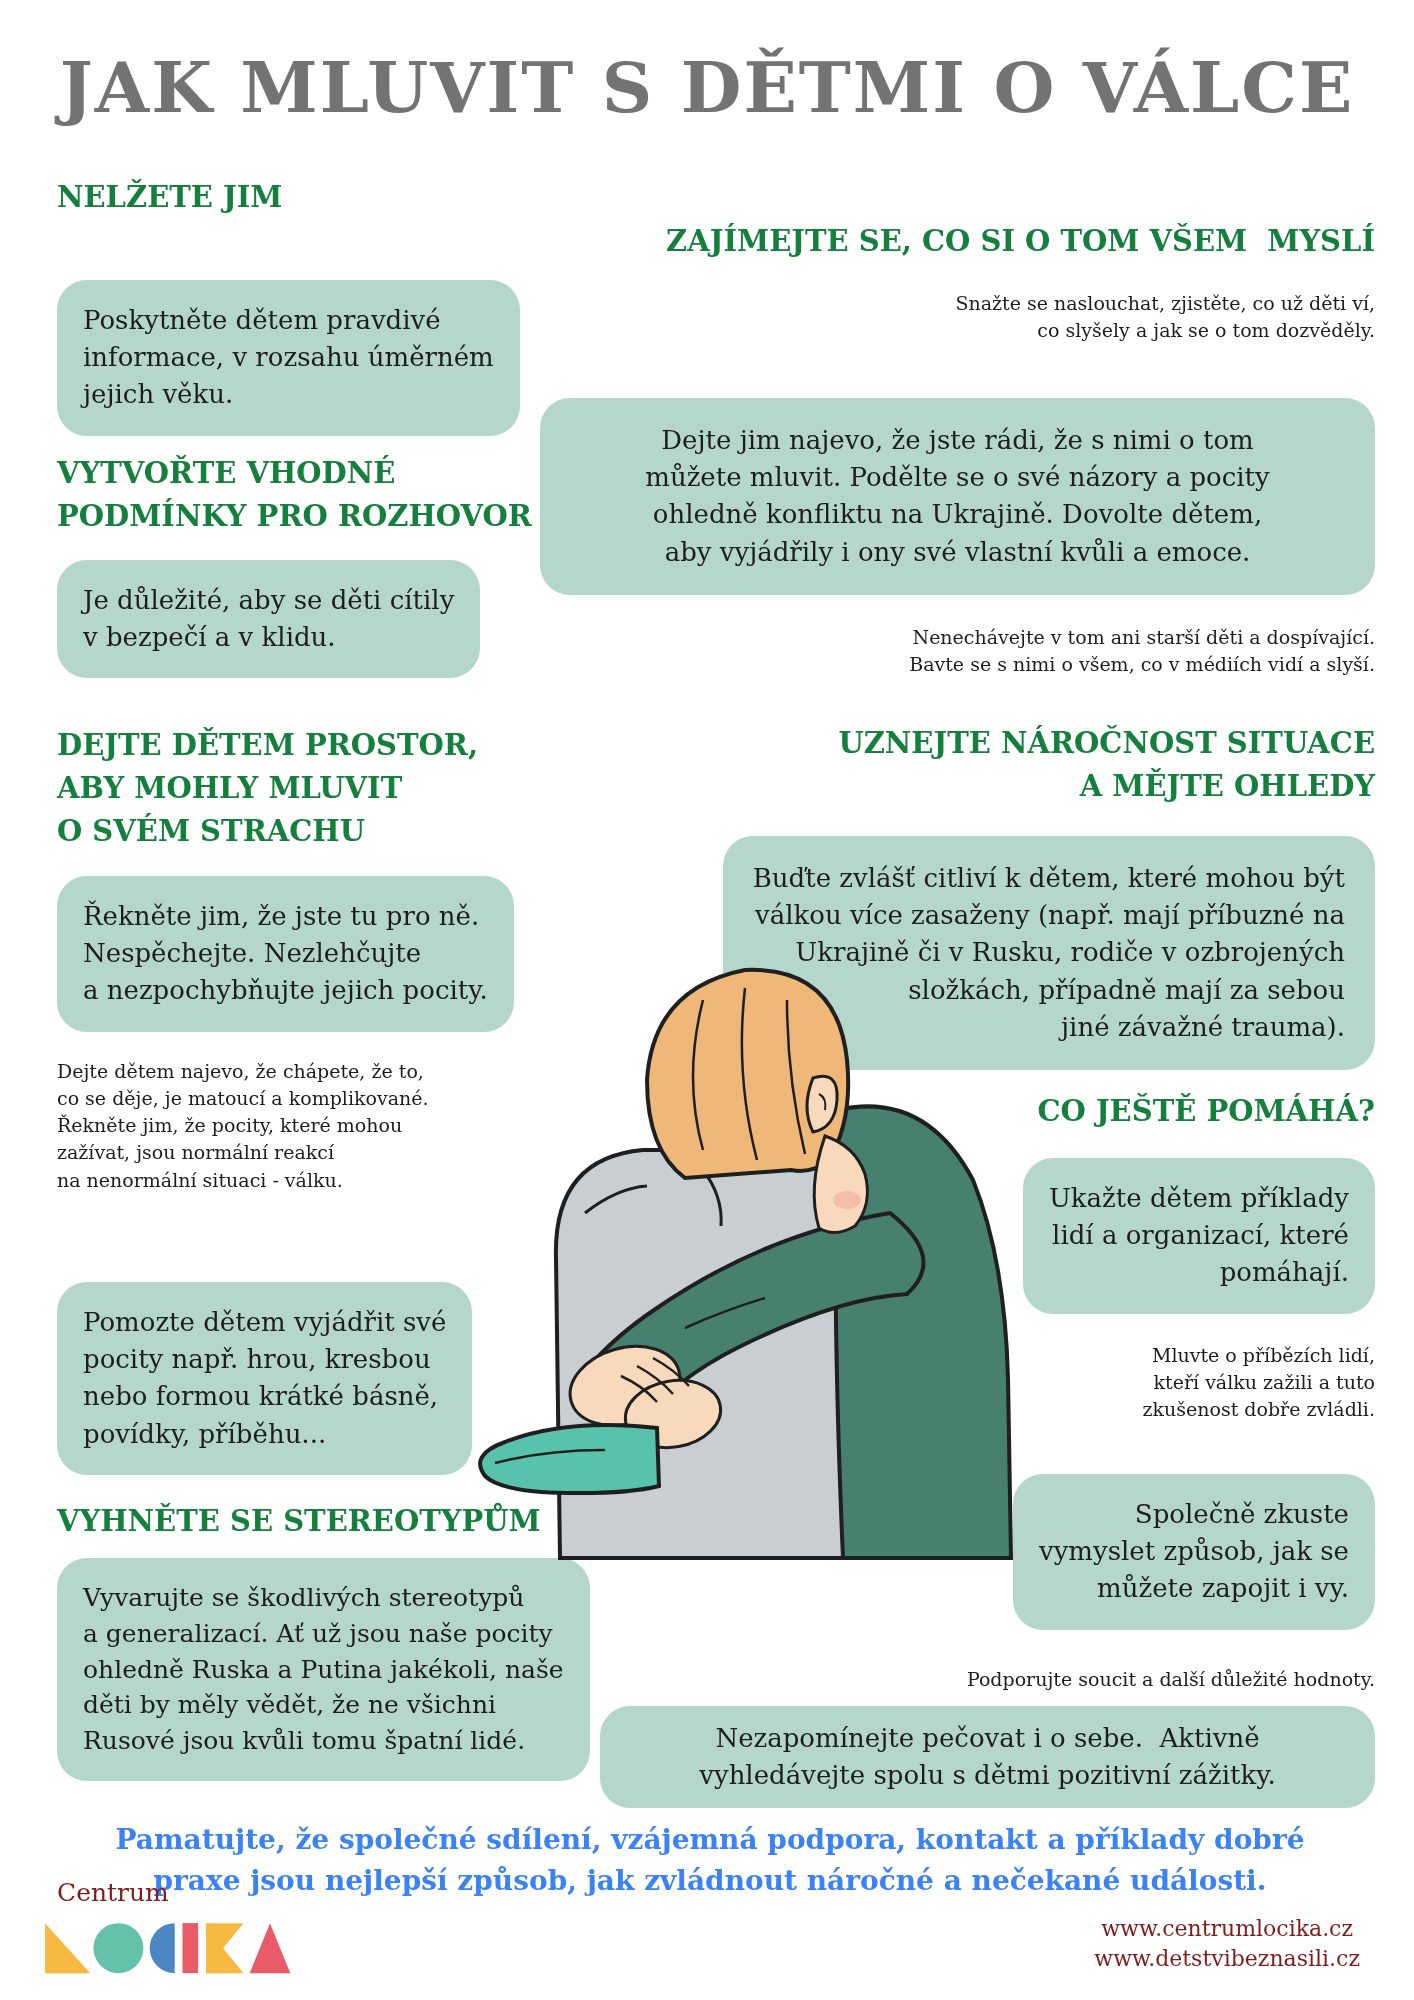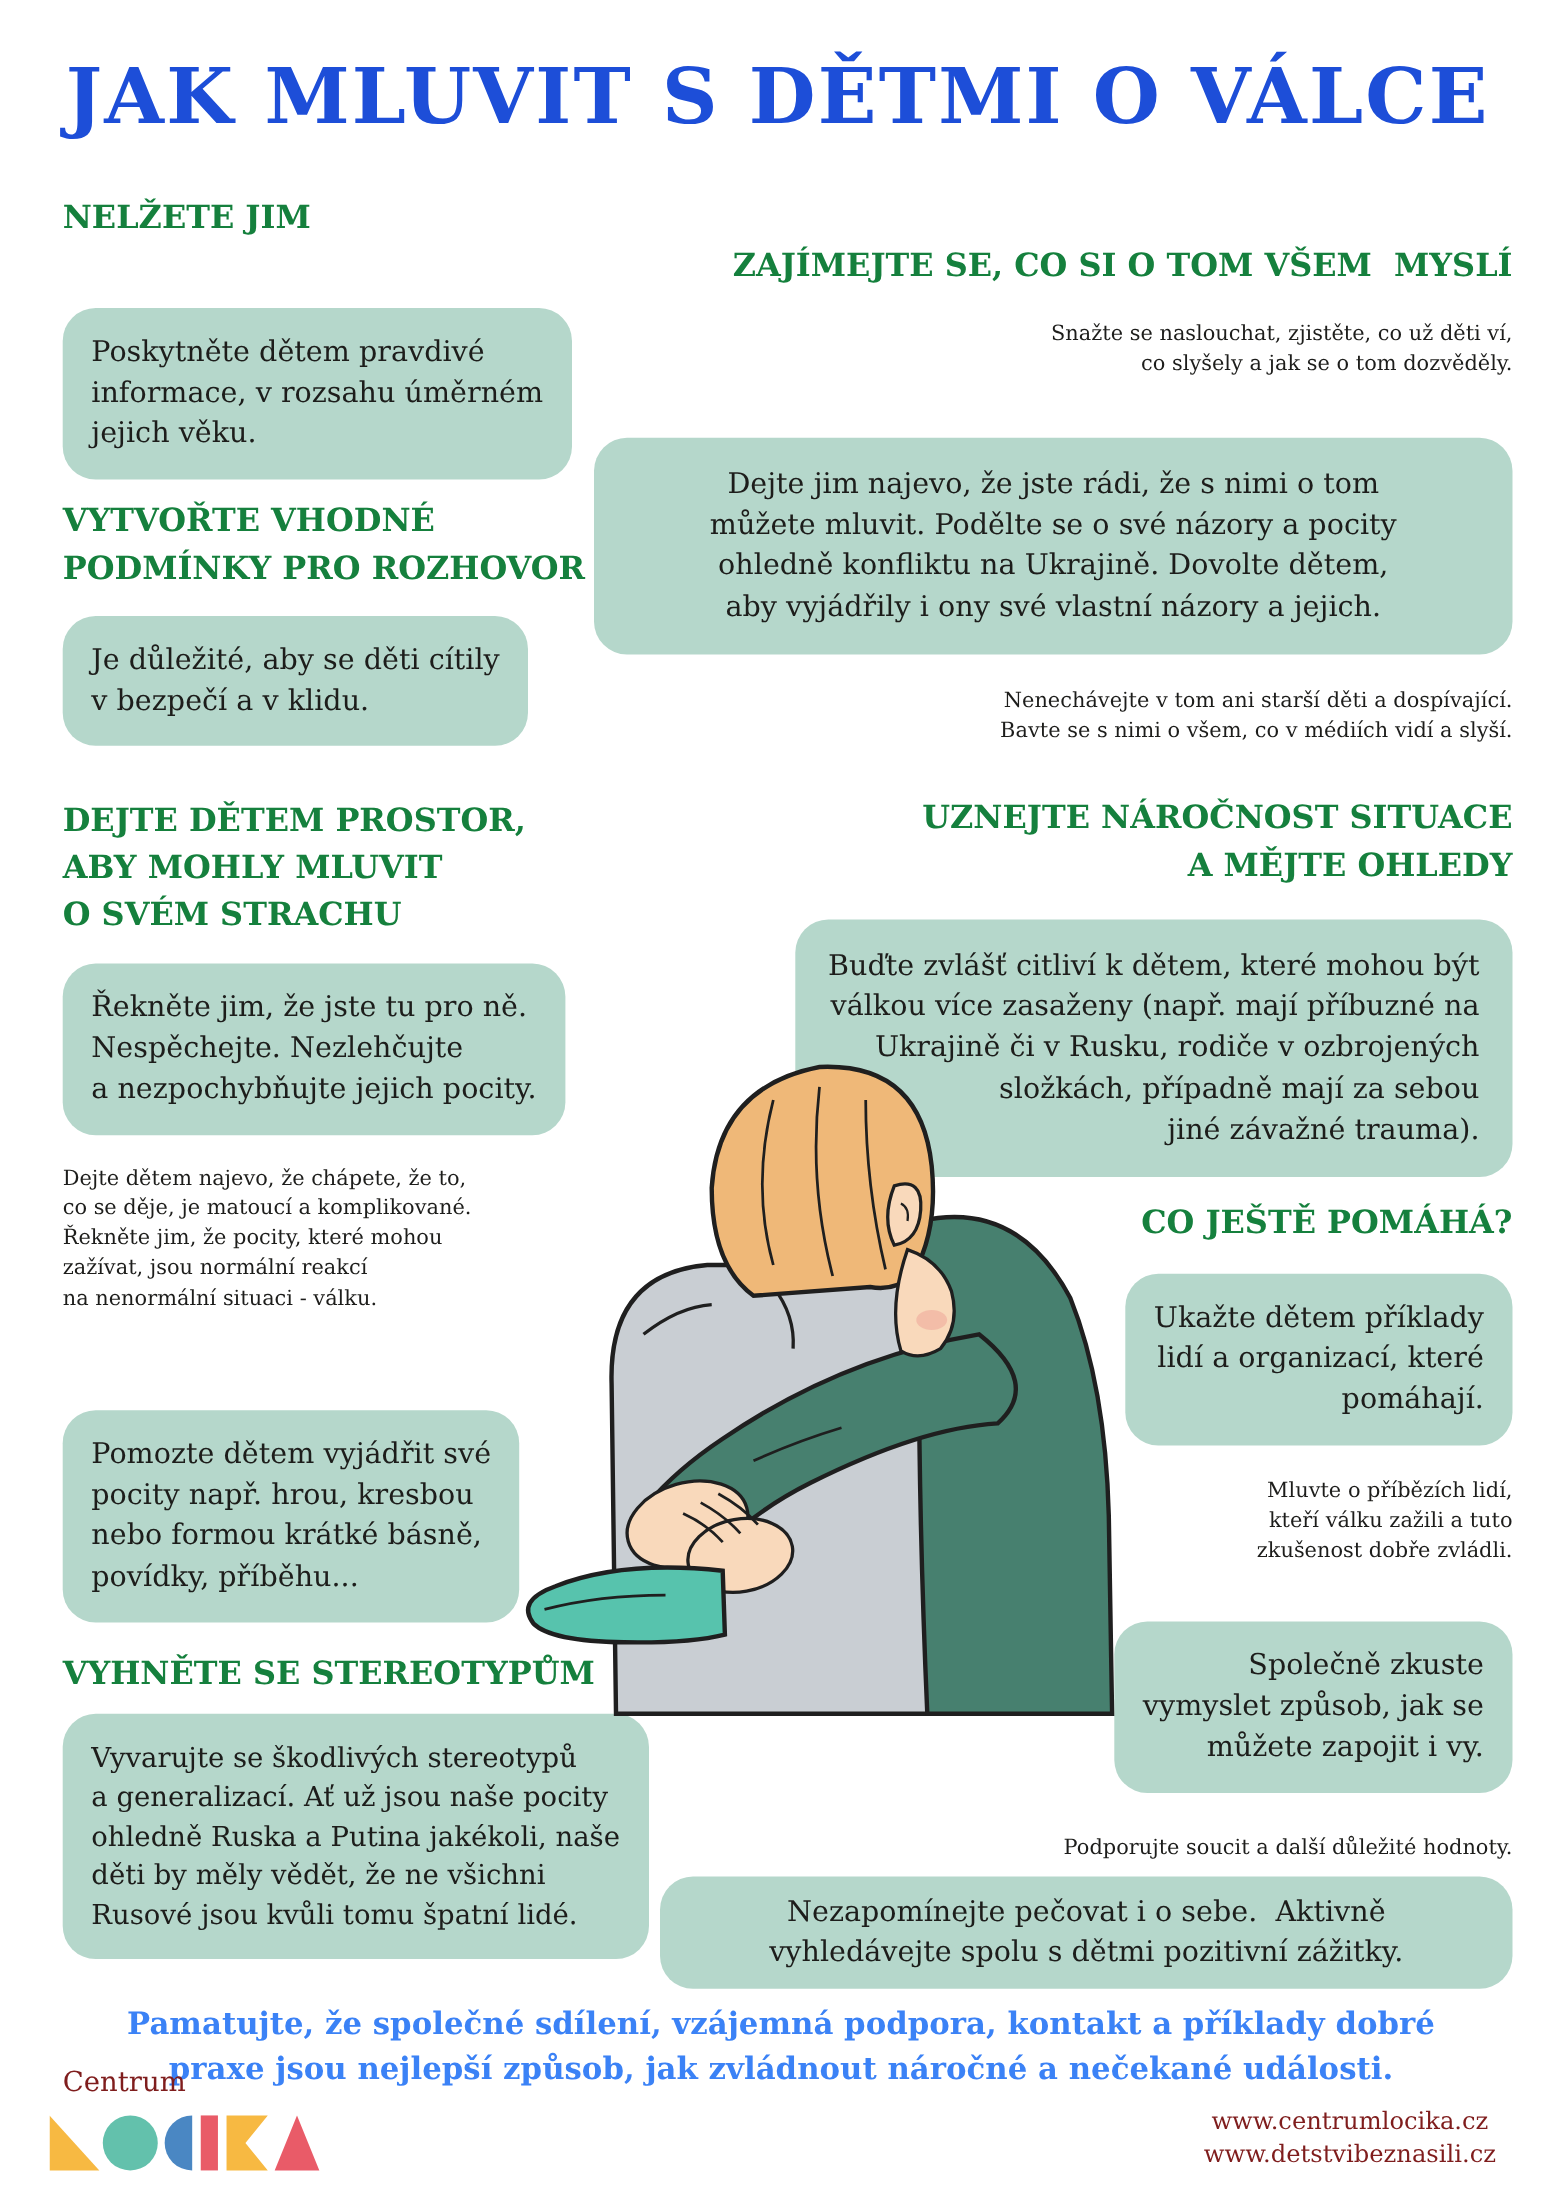--- a/index.html
+++ b/index.html
@@ -6,21 +6,21 @@
   body{
     width:1414px;height:2000px;position:relative;background:#ffffff;
     font-family:"DejaVu Serif","Liberation Serif",serif;color:#1d1d1b;overflow:hidden;
   }
   .abs{position:absolute;}
   .pre{white-space:pre;}
   .ta-r{text-align:right;}
   .ta-c{text-align:center;}
   .title{
     left:0;top:46px;width:1414px;text-align:center;
-    font-size:70px;font-weight:700;color:#1d4ed8;letter-spacing:2px;
+    font-size:70px;font-weight:700;color:#737373;letter-spacing:2px;
   }
   .h{font-weight:700;font-size:29px;line-height:1.48;color:#15803d;}
   .body{font-size:19px;line-height:1.43;}
   .box{background:#b5d7cb;border-radius:30px;padding:22px 26px;font-size:26px;line-height:1.43;}
   .note{font-weight:700;font-size:28px;line-height:1.46;color:#3b82f6;}
   .gray{color:#7f1d1d;text-align:center;}
   .illu{z-index:5;}
   .lowz{z-index:1;}
 </style>
 </head>
@@ -62,21 +62,21 @@
 děti by měly vědět, že ne všichni
 Rusové jsou kvůli tomu špatní lidé.</div>
 
 <div class="abs h pre ta-r lowz" style="right:39px;top:220px;">ZAJÍMEJTE SE, CO SI O TOM VŠEM  MYSLÍ</div>
 <div class="abs body pre ta-r lowz" style="right:39px;top:290px;">Snažte se naslouchat, zjistěte, co už děti ví,
 co slyšely a jak se o tom dozvěděly.</div>
 
 <div class="abs box pre ta-c lowz" style="left:540px;top:398px;width:835px;box-sizing:border-box;padding:24px 26px;">Dejte jim najevo, že jste rádi, že s nimi o tom
 můžete mluvit. Podělte se o své názory a pocity
 ohledně konfliktu na Ukrajině. Dovolte dětem,
-aby vyjádřily i ony své vlastní názory a jejich.</div>
+aby vyjádřily i ony své vlastní kvůli a emoce.</div>
 
 <div class="abs body pre ta-r lowz" style="right:39px;top:624px;">Nenechávejte v tom ani starší děti a dospívající.
 Bavte se s nimi o všem, co v médiích vidí a slyší.</div>
 
 <div class="abs h pre ta-r lowz" style="right:39px;top:722px;">UZNEJTE NÁROČNOST SITUACE
 A MĚJTE OHLEDY</div>
 <div class="abs box pre ta-r lowz" style="right:39px;top:836px;padding:24px 30px;">Buďte zvlášť citliví k dětem, které mohou být
 válkou více zasaženy (např. mají příbuzné na
 Ukrajině či v Rusku, rodiče v ozbrojených
 složkách, případně mají za sebou

